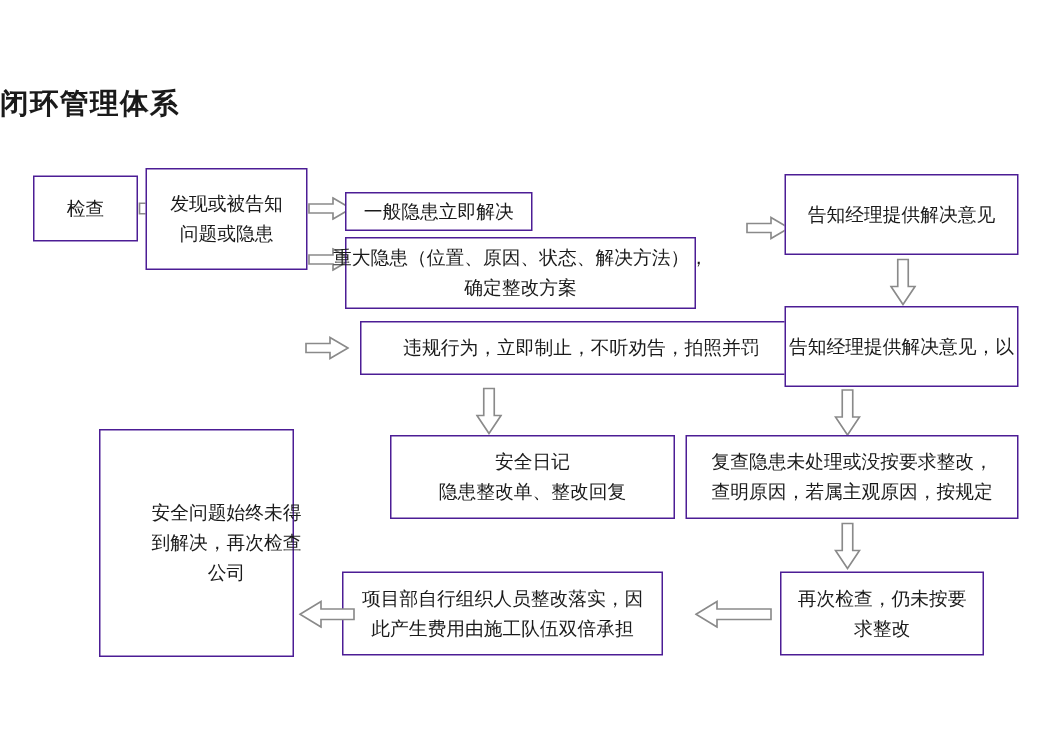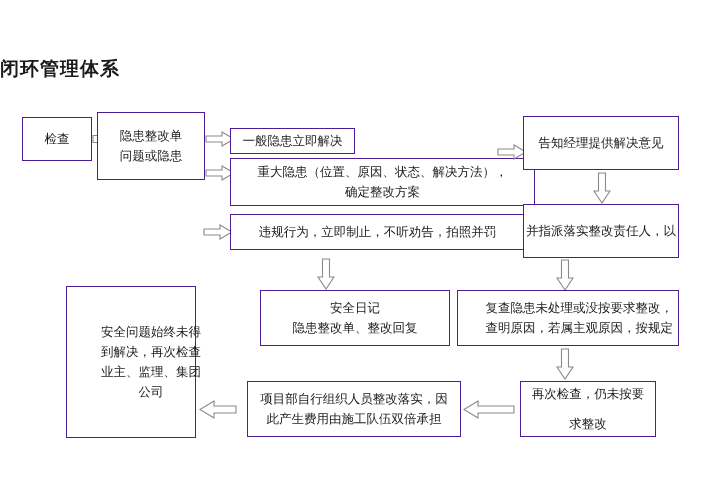--- a/index.html
+++ b/index.html
@@ -66,116 +66,115 @@
     <span class="ln">检查</span>
   </div>
 
   <div class="arrow" style="left:92px; top:130px; width:34px; height:18px;">
     <svg width="34" height="18" viewBox="0 0 34 18">
       <polygon points="1,5.5 20,5.5 20,1 33,9 20,17 20,12.5 1,12.5" fill="#ffffff" stroke="#8a8a8a" stroke-width="1.1"></polygon>
     </svg>
   </div>
 
   <div class="box" style="left:97px; top:112px; width:108px; height:68px;">
-    <span class="ln">隐患整改单</span>
+    <span class="ln">发现或被告知</span>
     <span class="ln">问题或隐患</span>
   </div>
 
   <div class="arrow" style="left:205px; top:131px; width:30px; height:16px;">
     <svg width="30" height="16" viewBox="0 0 30 16">
       <polygon points="1,5 17,5 17,1 29,8 17,15 17,11 1,11" fill="#ffffff" stroke="#8a8a8a" stroke-width="1.1"></polygon>
     </svg>
   </div>
 
   <div class="arrow" style="left:205px; top:165px; width:30px; height:16px;">
     <svg width="30" height="16" viewBox="0 0 30 16">
       <polygon points="1,5 17,5 17,1 29,8 17,15 17,11 1,11" fill="#ffffff" stroke="#8a8a8a" stroke-width="1.1"></polygon>
     </svg>
   </div>
 
   <div class="box" style="left:230px; top:128px; width:125px; height:26px;">
     <span class="ln">一般隐患立即解决</span>
   </div>
 
-  <div class="box" style="left:230px; top:158px; width:305px; height:48px;">
+  <div class="box" style="left:230px; top:158px; width:234px; height:48px;">
     <span class="ln">重大隐患（位置、原因、状态、解决方法），</span>
     <span class="ln">确定整改方案</span>
   </div>
 
   <div class="arrow" style="left:497px; top:144px; width:30px; height:16px;">
     <svg width="30" height="16" viewBox="0 0 30 16">
       <polygon points="1,5 17,5 17,1 29,8 17,15 17,11 1,11" fill="#ffffff" stroke="#8a8a8a" stroke-width="1.1"></polygon>
     </svg>
   </div>
 
   <div class="box" style="left:523px; top:116px; width:156px; height:54px;">
     <span class="ln">告知经理提供解决意见</span>
   </div>
 
   <div class="arrow" style="left:203px; top:224px; width:30px; height:16px;">
     <svg width="30" height="16" viewBox="0 0 30 16">
       <polygon points="1,5 17,5 17,1 29,8 17,15 17,11 1,11" fill="#ffffff" stroke="#8a8a8a" stroke-width="1.1"></polygon>
     </svg>
   </div>
 
-  <div class="box" style="left:230px; top:214px; width:295px; height:36px;">
+  <div class="box" style="left:240px; top:214px; width:295px; height:36px;">
     <span class="ln">违规行为，立即制止，不听劝告，拍照并罚</span>
   </div>
 
   <div class="arrow" style="left:593px; top:172px; width:18px; height:32px;">
     <svg width="18" height="32" viewBox="0 0 18 32">
       <polygon points="5.5,1 12.5,1 12.5,19 17,19 9,31 1,19 5.5,19" fill="#ffffff" stroke="#8a8a8a" stroke-width="1.1"></polygon>
     </svg>
   </div>
 
   <div class="box" style="left:523px; top:204px; width:156px; height:54px;">
-    <span class="ln">并指派落实整改责任人，以</span>
+    <span class="ln">告知经理提供解决意见，以</span>
   </div>
 
   <div class="arrow" style="left:317px; top:258px; width:18px; height:32px;">
     <svg width="18" height="32" viewBox="0 0 18 32">
       <polygon points="5.5,1 12.5,1 12.5,19 17,19 9,31 1,19 5.5,19" fill="#ffffff" stroke="#8a8a8a" stroke-width="1.1"></polygon>
     </svg>
   </div>
 
   <div class="arrow" style="left:556px; top:259px; width:18px; height:32px;">
     <svg width="18" height="32" viewBox="0 0 18 32">
       <polygon points="5.5,1 12.5,1 12.5,19 17,19 9,31 1,19 5.5,19" fill="#ffffff" stroke="#8a8a8a" stroke-width="1.1"></polygon>
     </svg>
   </div>
 
   <div class="box" style="left:66px; top:286px; width:130px; height:152px;padding-left:45px;">
     <span class="ln">安全问题始终未得</span>
     <span class="ln">到解决，再次检查</span>
-    <span class="ln">业主、监理、集团</span>
     <span class="ln">公司</span>
   </div>
 
   <div class="box" style="left:244px; top:290px; width:190px; height:56px;margin-left:16px;">
     <span class="ln">安全日记</span>
     <span class="ln">隐患整改单、整改回复</span>
   </div>
 
-  <div class="box" style="left:457px; top:290px; width:222px; height:56px;align-items:flex-end;">
+  <div class="box" style="left:457px; top:290px; width:222px; height:56px;">
     <span class="ln">复查隐患未处理或没按要求整改，</span>
     <span class="ln">查明原因，若属主观原因，按规定</span>
   </div>
 
   <div class="arrow" style="left:556px; top:348px; width:18px; height:32px;">
     <svg width="18" height="32" viewBox="0 0 18 32">
       <polygon points="5.5,1 12.5,1 12.5,19 17,19 9,31 1,19 5.5,19" fill="#ffffff" stroke="#8a8a8a" stroke-width="1.1"></polygon>
     </svg>
   </div>
 
-  <div class="box" style="left:247px; top:381px; width:214px; height:56px;">
+  <div class="box" style="left:228px; top:381px; width:214px; height:56px;">
     <span class="ln">项目部自行组织人员整改落实，因</span>
     <span class="ln">此产生费用由施工队伍双倍承担</span>
   </div>
 
-  <div class="box" style="left:520px; top:381px; width:136px; height:56px;justify-content:space-between;">
+  <div class="box" style="left:520px; top:381px; width:136px; height:56px;">
     <span class="ln">再次检查，仍未按要</span>
     <span class="ln">求整改</span>
   </div>
 
   <div class="arrow" style="left:463px; top:400px; width:52px; height:19px;">
     <svg width="52" height="19" viewBox="0 0 52 19">
       <polygon points="51,6 15,6 15,1 1,9.5 15,18 15,13 51,13" fill="#ffffff" stroke="#8a8a8a" stroke-width="1.1"></polygon>
     </svg>
   </div>
 

